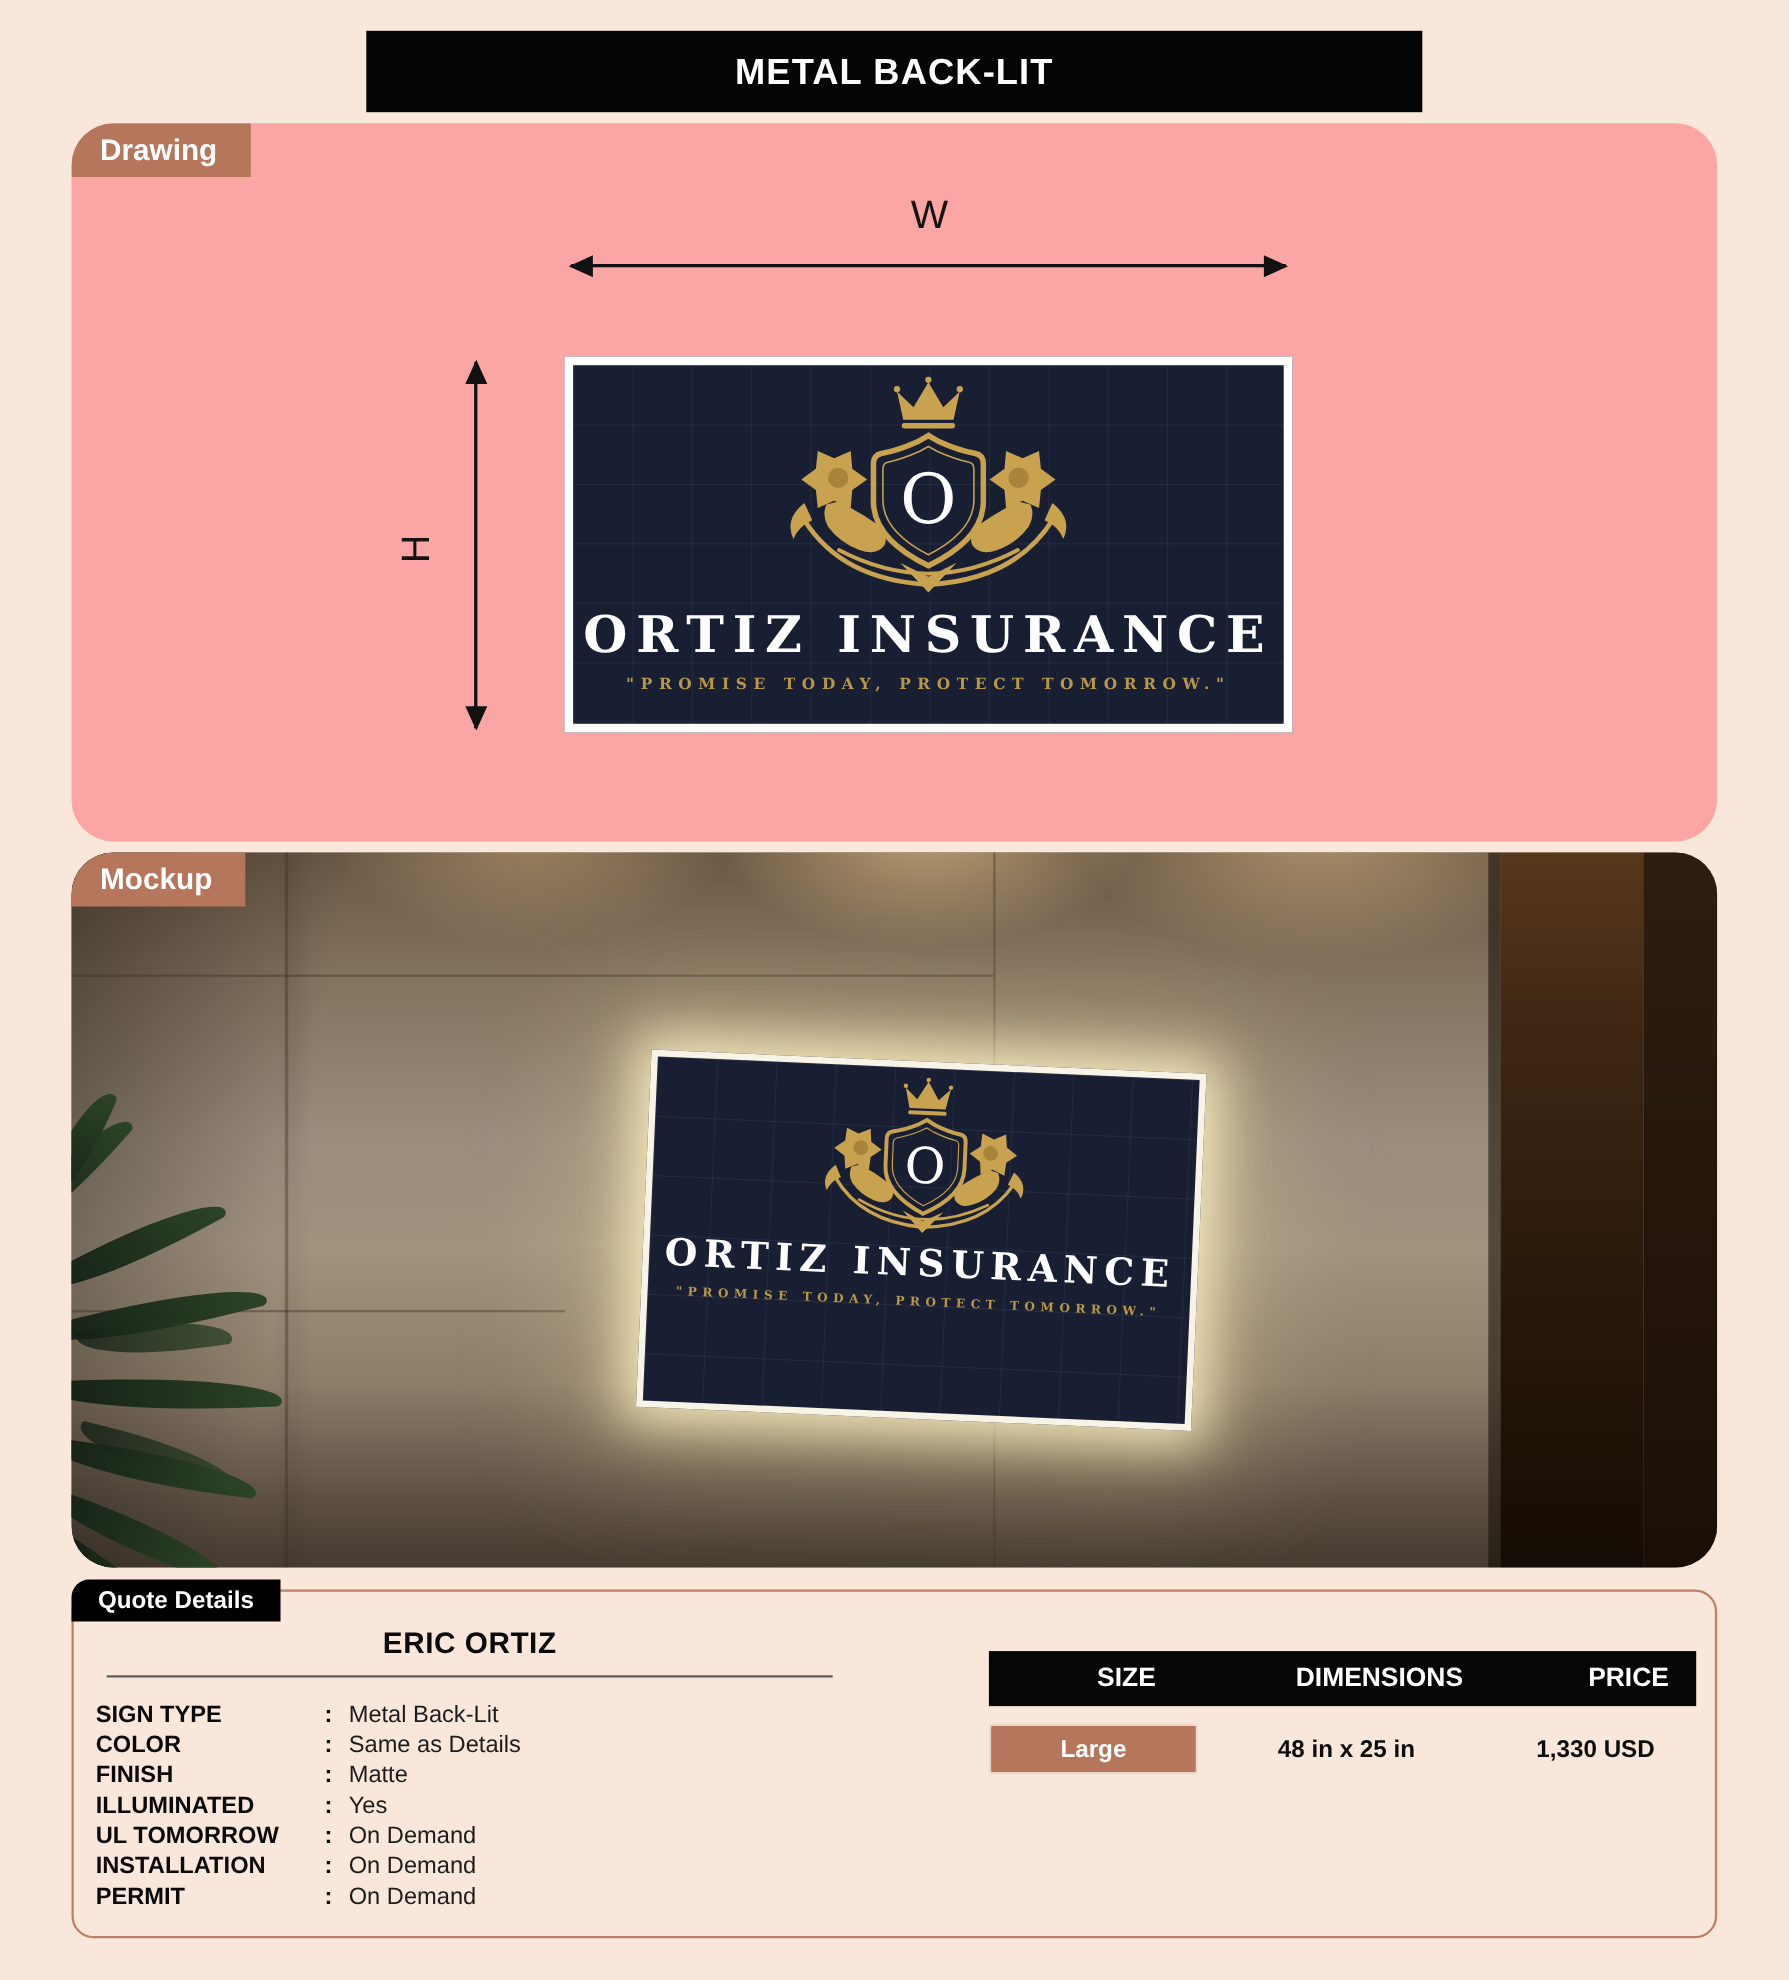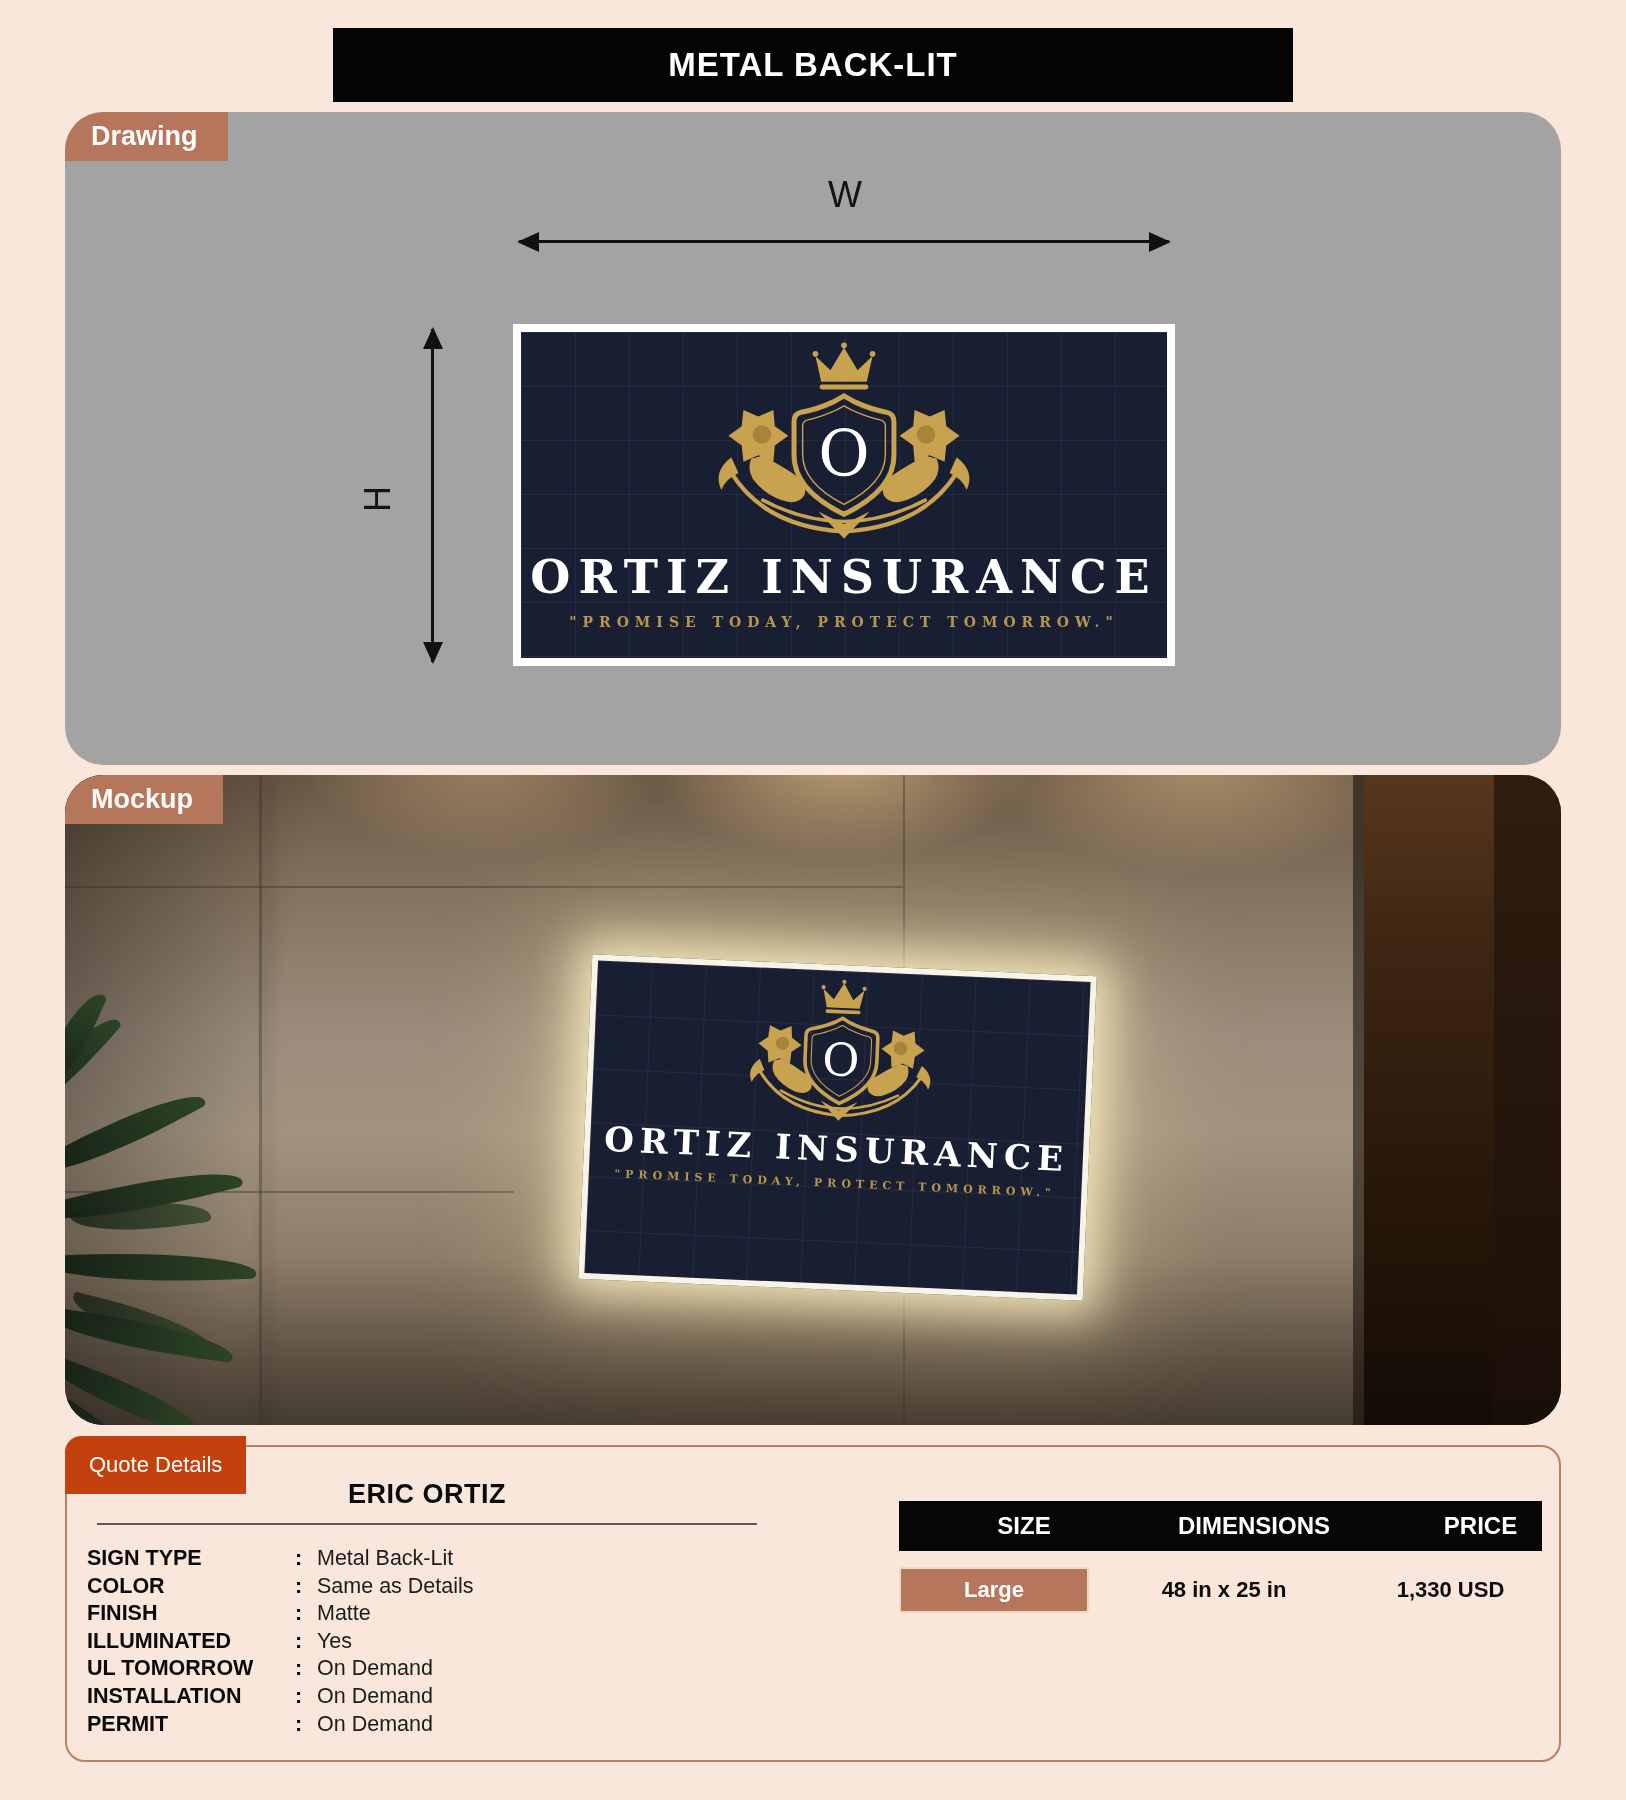--- a/index.html
+++ b/index.html
@@ -10,21 +10,21 @@
   .banner { width:960px; height:74px; margin:28px auto 0; background:#050505;
             display:flex; align-items:center; justify-content:center; }
   .banner-title { color:#ffffff; font-size:33px; font-weight:700; letter-spacing:1px; }
 
   
   .section { position:relative; margin:10px 65px 0; border-radius:38px; }
   .tab { position:absolute; top:0; left:0; z-index:5; background:#b5765b; color:#fff;
          font-weight:700; font-size:27px; padding:9px 30px 9px 26px; border-radius:38px 0 0 0; }
 
   
-  .drawing { height:653px; background:#a3a3a3; overflow:hidden; }
+  .drawing { height:653px; background:#fca5a5; overflow:hidden; }
 
   .arrow-w { position:absolute; left:454px; top:128px; width:650px; height:0;
              border-top:3px solid #111; }
   .arrow-w::before, .arrow-w::after { content:""; position:absolute; top:-11px; width:0; height:0;
              border-top:10px solid transparent; border-bottom:10px solid transparent; }
   .arrow-w::before { left:-2px; border-right:22px solid #111; }
   .arrow-w::after  { right:-2px; border-left:22px solid #111; }
   .label-w { position:absolute; left:780px; top:62px; transform:translateX(-50%);
              font-size:36px; color:#141414; }
 
@@ -88,22 +88,22 @@
                 border:6px solid #f7f3e6; transform:rotate(2.5deg);
                 box-shadow:0 0 46px 14px rgba(255,243,196,.85), 0 0 120px 42px rgba(255,235,170,.30); }
   .sign-small .crest { width:216px; height:154px; margin-top:4px; }
   .sign-small .company { font-family:"DejaVu Serif", serif; color:#ffffff; font-weight:700;
                          font-size:34px; letter-spacing:6px; white-space:nowrap; }
   .sign-small .tagline { font-family:"DejaVu Serif", serif; color:#b99748; font-weight:700;
                          font-size:11px; letter-spacing:5px; margin-top:8px; white-space:nowrap; }
 
   
   .quote-section { position:relative; margin:11px 65px 0; height:325px; border-radius:0; }
-  .quote-tab { position:absolute; top:0; left:0; z-index:5; background:#c2410c; color:#fff;
-               font-weight:400; font-size:22px; padding:16px 24px; border-radius:16px 0 0 0; }
+  .quote-tab { position:absolute; top:0; left:0; z-index:5; background:#000000; color:#fff;
+               font-weight:700; font-size:22px; padding:6px 24px; border-radius:16px 0 0 0; }
   .quote-panel { position:absolute; top:9px; left:0; right:0; height:317px;
                  border:2px solid #bc7f63; border-radius:20px; }
 
   .quote-left { position:absolute; left:0; top:0; width:720px; }
   .customer { text-align:center; font-size:27px; font-weight:700; letter-spacing:.5px;
               color:#0a0a0a; margin:32px 60px 0; }
   .divider { height:2px; background:#5a5a5a; margin:13px 30px 0; }
   .specs { margin:20px 0 0 20px; }
   .spec-row { display:flex; font-size:21.5px; line-height:27.6px; color:#1c1c1c; }
   .spec-label { width:208px; font-weight:700; color:#0a0a0a; }

